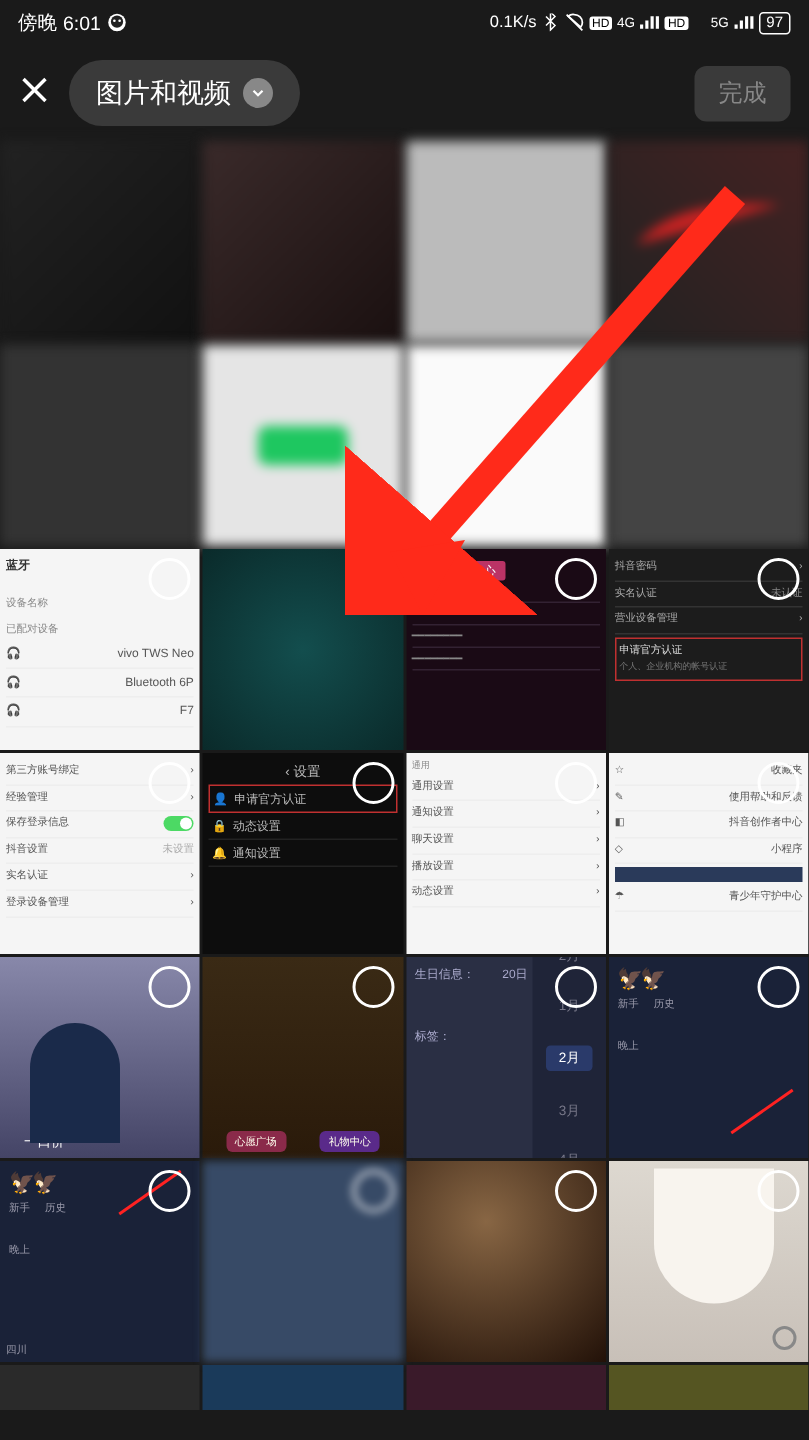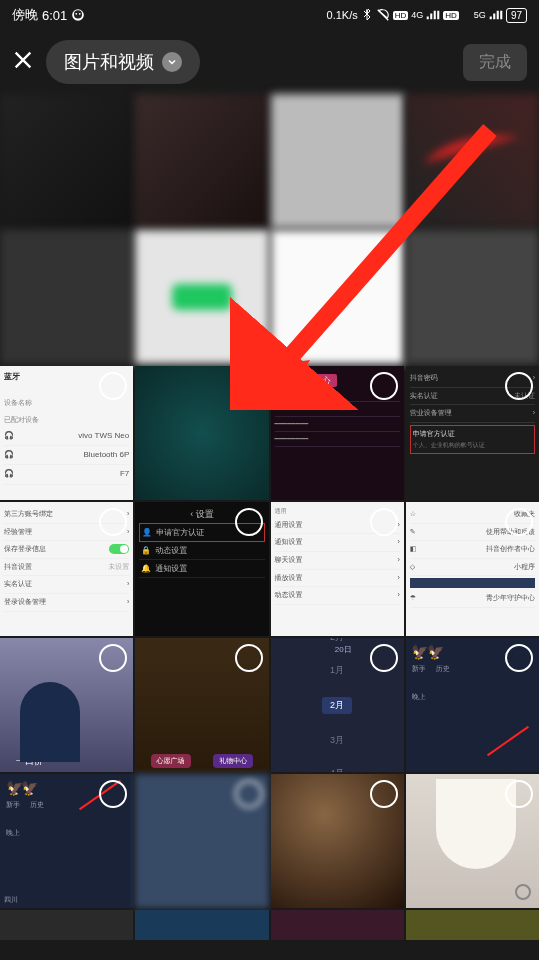--- a/index.html
+++ b/index.html
@@ -345,20 +345,25 @@
     <div class="select-circle"></div>
     <div style="position:absolute;bottom:4px;left:16px;font-size:9px;color:#fff">一口价</div>
   </div>
   <div class="cell kof">
     <div class="select-circle"></div>
     <div class="btn">心愿广场</div>
     <div class="btn" style="background:#5a2a8a">礼物中心</div>
   </div>
   <div class="cell datepick">
     <div class="select-circle"></div>
+    <div class="left">
+      <div>生日信息：</div>
+      <div style="height:30px"></div>
+      <div>标签：</div>
+    </div>
     <div class="wheel">
       <span>2月</span>
       <span>1月</span>
       <span class="sel">2月</span>
       <span>3月</span>
       <span>4月</span>
     </div>
     <div style="position:absolute;top:6px;right:52px;font-size:8px;color:#aac">20日</div>
   </div>
   <div class="cell rankpanel">

